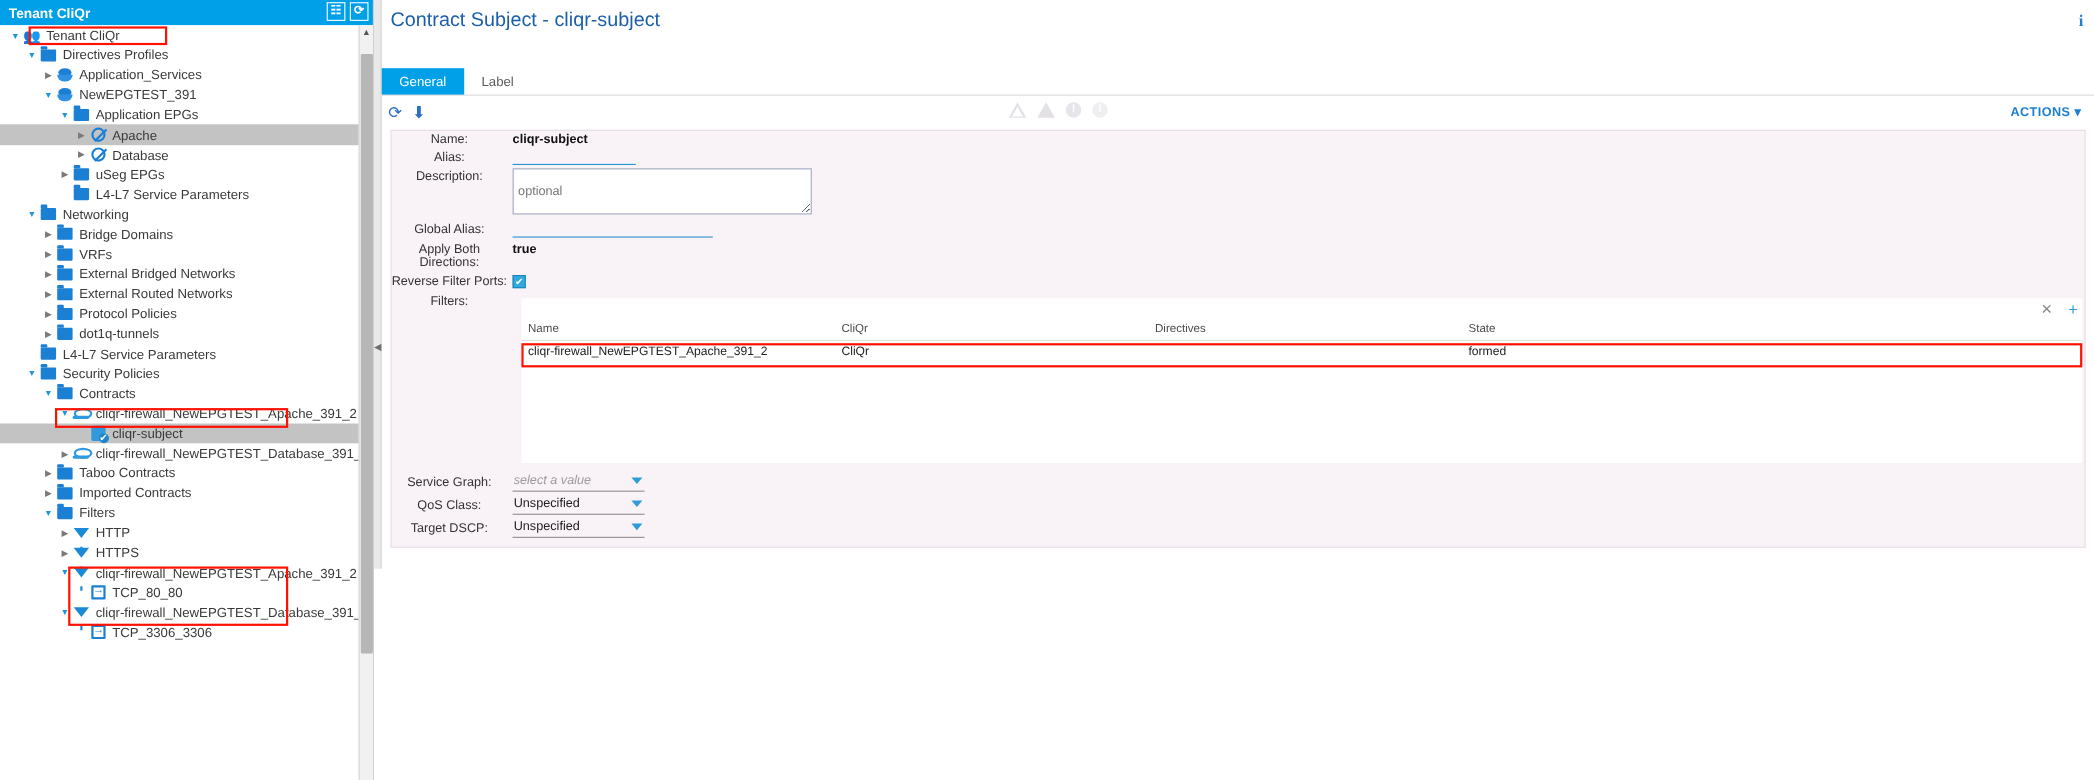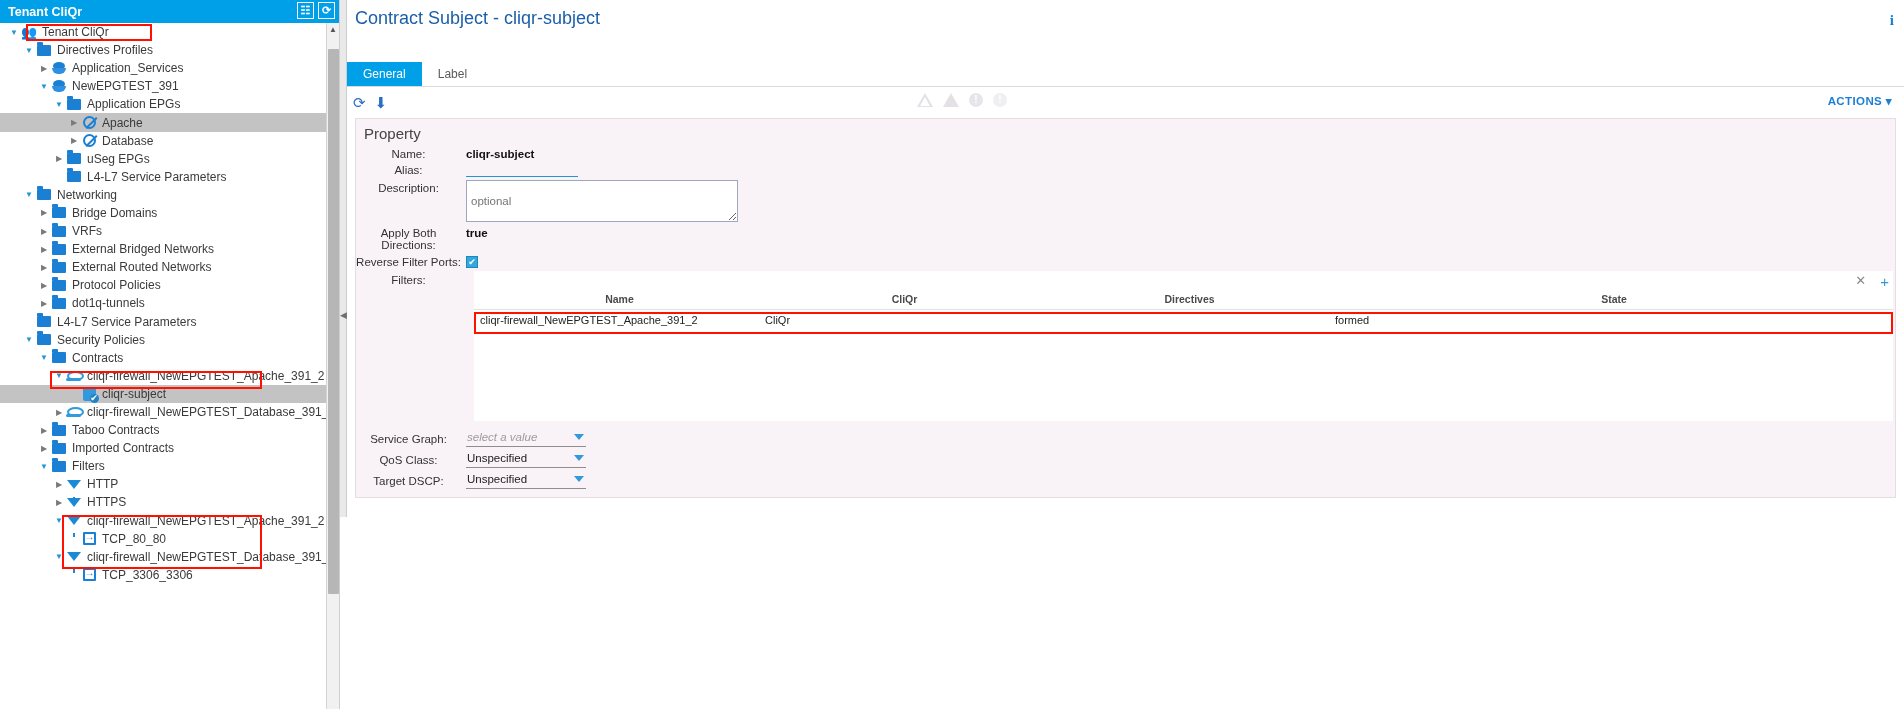--- a/index.html
+++ b/index.html
@@ -271,21 +271,21 @@
     position: absolute; left: 118px; right: 2px; top: 152px; height: 150px;
     background: #fff;
   }
   #filters-tools {
     position: absolute; right: 4px; top: 2px; display: flex; gap: 14px;
     font-size: 13px; color: #8a8a8a;
   }
   #filters-tools .plus { color: #2f9bd8; font-size: 15px; }
   .ftable { width: 100%; border-collapse: collapse; margin-top: 20px; }
   .ftable th {
-    text-align: center; font-weight: bold; font-size: 10.5px; color: #4a4a4a;
+    text-align: left; font-weight: normal; font-size: 10.5px; color: #4a4a4a;
     padding: 2px 0 4px 6px; border-bottom: 1px solid #e2e2e2;
   }
   .ftable td {
     font-size: 11px; color: #222; padding: 4px 0 4px 6px;
   }
   #row-highlight {
     position: absolute; left: 0px; right: 0px; top: 41px; height: 22px;
     border: 2px solid #ff1000; pointer-events: none;
   }
   .bottom-selects { position: absolute; left: 0; top: 312px; }
@@ -602,37 +602,40 @@
         <span class="fault-circ">!</span>
         <span class="fault-circ light">!</span>
       </div>
       <div id="actions-btn">
         <span>ACTIONS</span>
         <span>▾</span>
       </div>
     </div>
 
     <div id="property-panel">
-      <div id="property-title">Property</div>
 
       <div class="form-row">
         <div class="f-label">Name:</div>
         <div class="f-val">cliqr-subject</div>
       </div>
 
       <div class="form-row">
         <div class="f-label">Alias:</div>
         <div class="f-underline"></div>
       </div>
 
       <div class="form-row" style="margin-top:3px;">
         <div class="f-label">Description:</div>
         <textarea class="f-textarea" placeholder="optional" style=""></textarea>
       </div>
 
+      <div class="form-row" style="margin-top:6px;">
+        <div class="f-label">Global Alias:</div>
+        <div class="f-underline" style="width:182px;"></div>
+      </div>
 
       <div class="form-row" style="margin-top:3px;">
         <div class="f-label">Apply Both Directions:</div>
         <div class="f-val">true</div>
       </div>
 
       <div class="form-row" style="margin-top:3px;">
         <div class="f-label">Reverse Filter Ports:</div>
         <div class="f-check">✔</div>
       </div>

